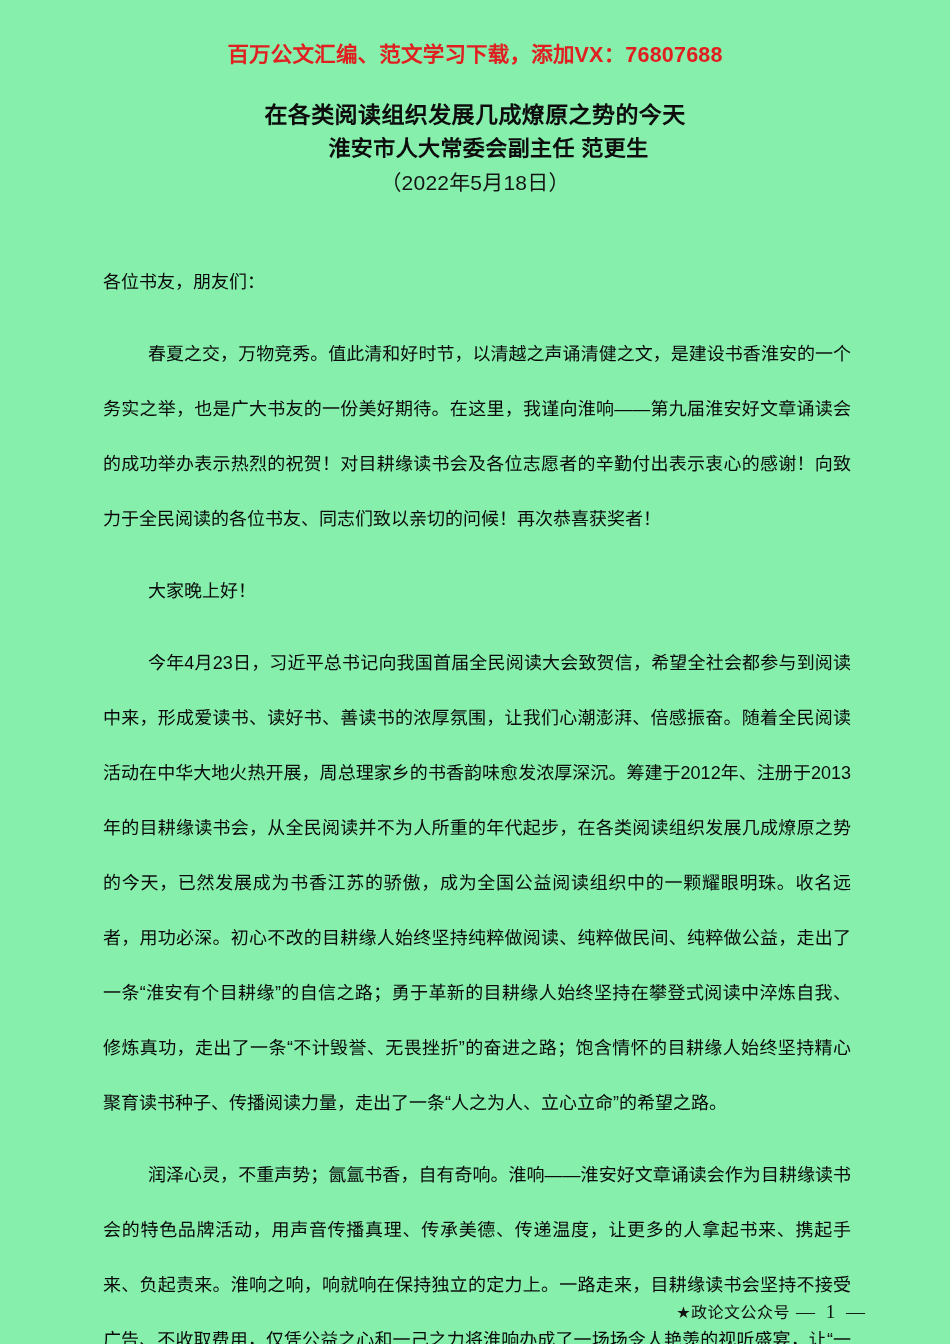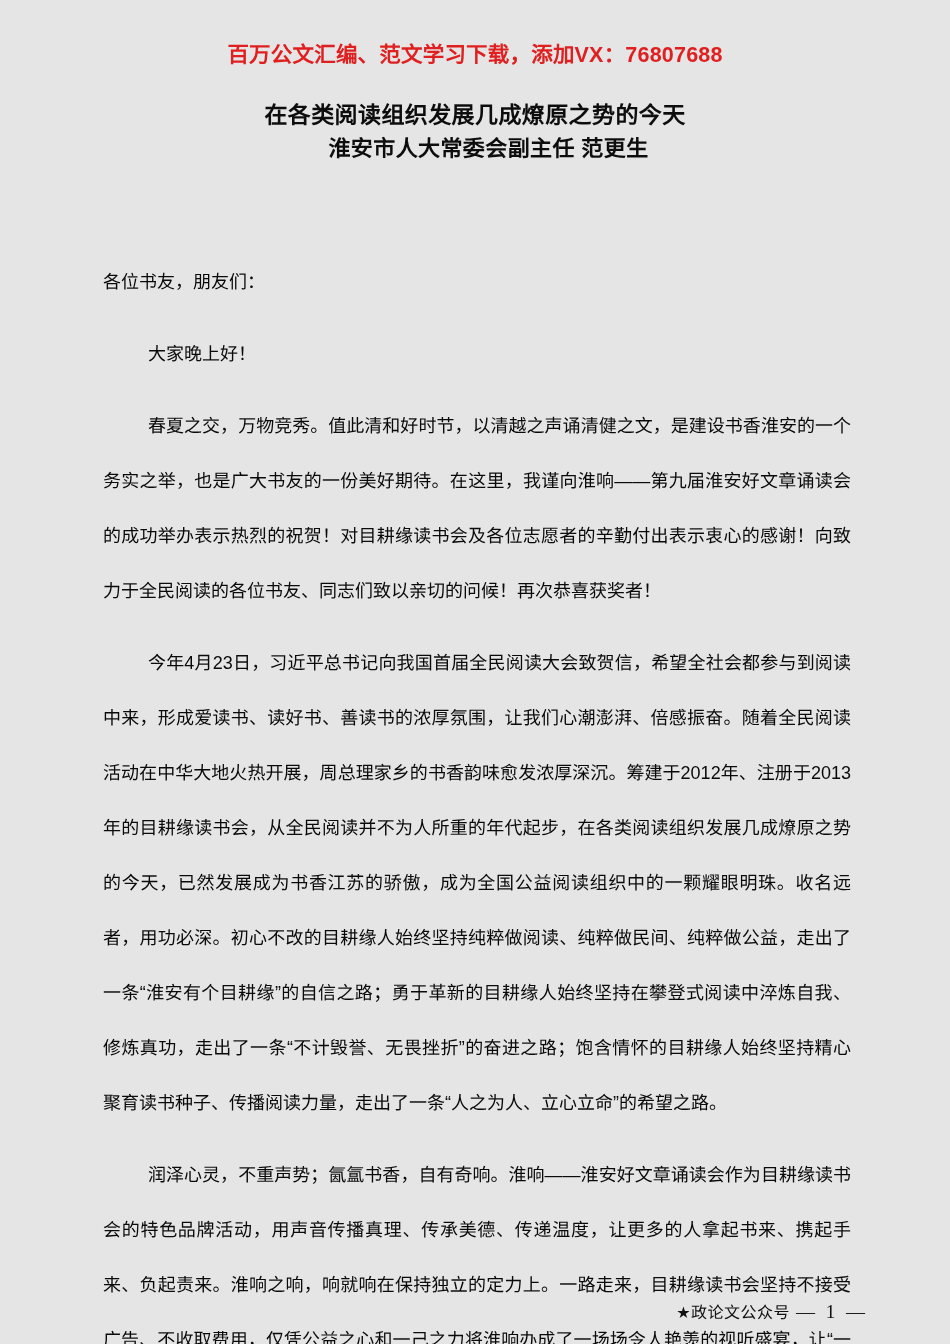--- a/index.html
+++ b/index.html
@@ -9,21 +9,21 @@
     background: #ffffff;
   }
   body {
     font-family: "Liberation Sans", "DejaVu Sans", sans-serif;
     color: #000000;
   }
   #page {
     position: relative;
     width: 950px;
     height: 1344px;
-    background: #e5e5e5;
+    background: #86efac;
     overflow: hidden;
     box-sizing: border-box;
   }
 
   
   .promo-banner {
     position: absolute;
     top: 40px;
     left: 0;
     width: 950px;
@@ -117,26 +117,27 @@
 </head>
 <body>
 
 <div id="page">
 
   <div class="promo-banner">百万公文汇编、范文学习下载，添加VX：76807688</div>
 
   <div class="title-block">
     <div class="doc-title">在各类阅读组织发展几成燎原之势的今天</div>
     <div class="doc-subtitle">淮安市人大常委会副主任  范更生</div>
+    <div class="doc-date">（2022年5月18日）</div>
   </div>
 
   <div class="body-area">
     <p class="para">各位书友，朋友们：</p>
+    <p class="para indent">春夏之交，万物竞秀。值此清和好时节，以清越之声诵清健之文，是建设书香淮安的一个务实之举，也是广大书友的一份美好期待。在这里，我谨向淮响——第九届淮安好文章诵读会的成功举办表示热烈的祝贺！对目耕缘读书会及各位志愿者的辛勤付出表示衷心的感谢！向致力于全民阅读的各位书友、同志们致以亲切的问候！再次恭喜获奖者！</p>
     <p class="para indent">大家晚上好！</p>
-    <p class="para indent">春夏之交，万物竞秀。值此清和好时节，以清越之声诵清健之文，是建设书香淮安的一个务实之举，也是广大书友的一份美好期待。在这里，我谨向淮响——第九届淮安好文章诵读会的成功举办表示热烈的祝贺！对目耕缘读书会及各位志愿者的辛勤付出表示衷心的感谢！向致力于全民阅读的各位书友、同志们致以亲切的问候！再次恭喜获奖者！</p>
     <p class="para indent">今年4月23日，习近平总书记向我国首届全民阅读大会致贺信，希望全社会都参与到阅读中来，形成爱读书、读好书、善读书的浓厚氛围，让我们心潮澎湃、倍感振奋。随着全民阅读活动在中华大地火热开展，周总理家乡的书香韵味愈发浓厚深沉。筹建于2012年、注册于2013年的目耕缘读书会，从全民阅读并不为人所重的年代起步，在各类阅读组织发展几成燎原之势的今天，已然发展成为书香江苏的骄傲，成为全国公益阅读组织中的一颗耀眼明珠。收名远者，用功必深。初心不改的目耕缘人始终坚持纯粹做阅读、纯粹做民间、纯粹做公益，走出了一条“淮安有个目耕缘”的自信之路；勇于革新的目耕缘人始终坚持在攀登式阅读中淬炼自我、修炼真功，走出了一条“不计毁誉、无畏挫折”的奋进之路；饱含情怀的目耕缘人始终坚持精心聚育读书种子、传播阅读力量，走出了一条“人之为人、立心立命”的希望之路。</p>
     <p class="para indent">润泽心灵，不重声势；氤氲书香，自有奇响。淮响——淮安好文章诵读会作为目耕缘读书会的特色品牌活动，用声音传播真理、传承美德、传递温度，让更多的人拿起书来、携起手来、负起责来。淮响之响，响就响在保持独立的定力上。一路走来，目耕缘读书会坚持不接受广告、不收取费用，仅凭公益之心和一己之力将淮响办成了一场场令人艳羡的视听盛宴，让“一票难求”的盛况在里运河畔连年上演。淮响之响，响就响在鼎故革新的勇气上。坚持每届导演都是新面孔，坚持每届力推新人新作，年年皆有突破，届届均出精品，赢得了社会各界广泛点赞。淮响之响，响就响在相互成就的格局上。坚持汇聚起一批志同道合的志愿者，为广大书友提供以文会友的平台，搭建展现自我的舞</p>
   </div>
 
   <div class="footer">
     <span class="foot-mark">★政论文公众号</span><span class="foot-page">— 1 —</span>
   </div>
 
 </div>
 

